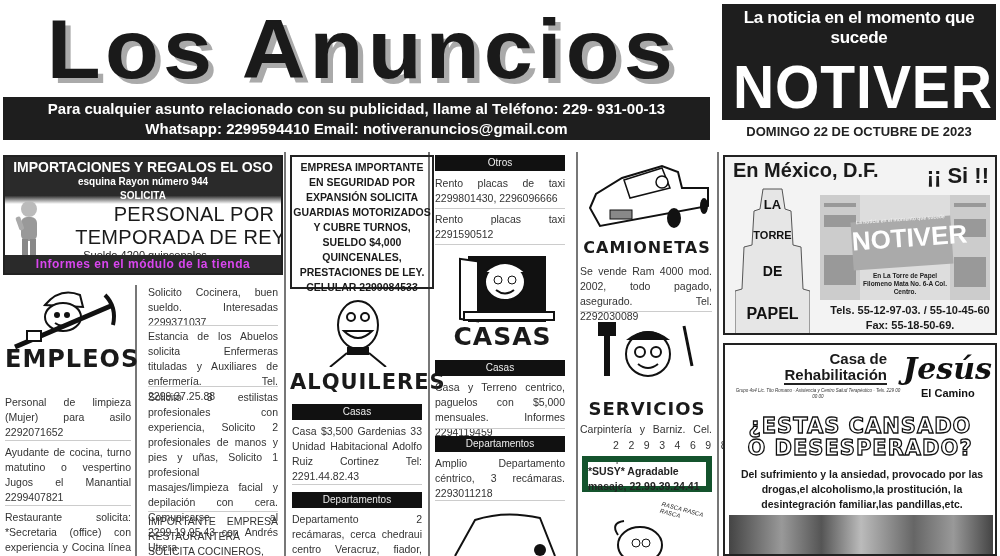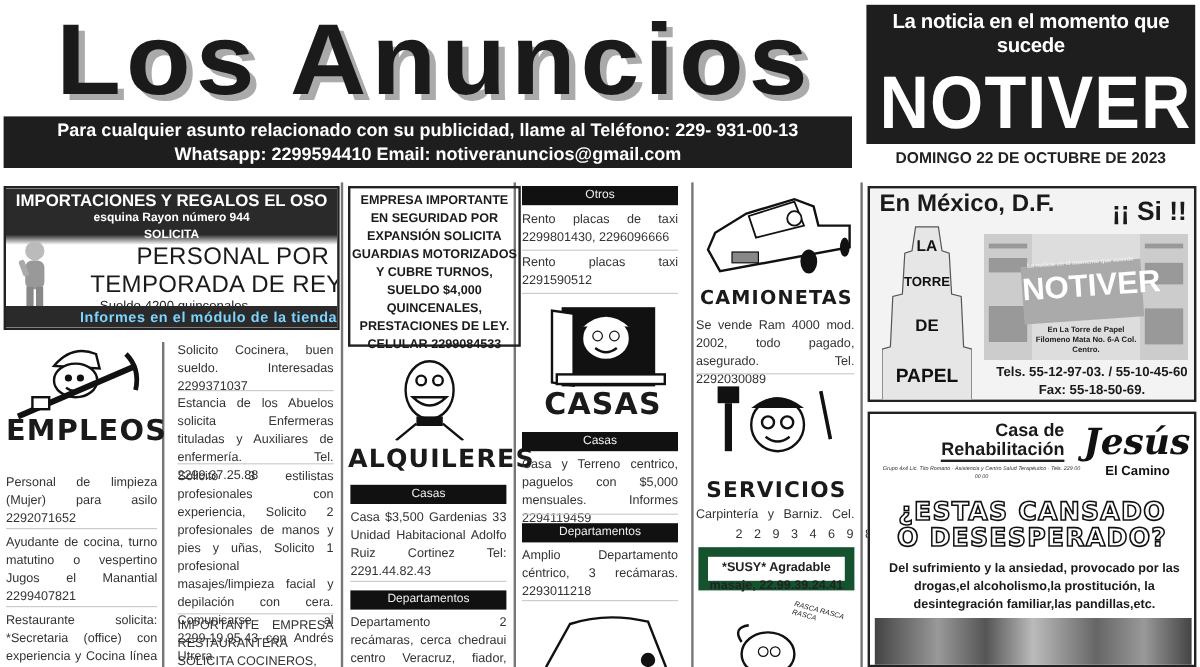--- a/index.html
+++ b/index.html
@@ -29,35 +29,35 @@
 
   
   #oso-ad { left: 3px; top: 155px; width: 280px; height: 120px; border: 2px solid #222; background: #fff; overflow: hidden; }
   #oso-top { position:absolute; left:0; top:0; width:100%; height:33px; background:#2a2a2a; color:#fff; text-align:center; }
   #oso-top .l1 { display:block; font-weight:bold; font-size:14px; line-height:17px; padding-top:2px; }
   #oso-top .l2 { display:block; font-weight:bold; font-size:10px; line-height:11px; }
   #oso-solicita { position:absolute; left:0; top:33px; width:100%; height:14px; background:linear-gradient(#2a2a2a,#2a2a2a 40%,#fff 100%); color:#fff; text-align:center; font-size:10px; font-weight:bold; line-height:12px; }
   #oso-person { position:absolute; left:4px; top:42px; width:40px; height:58px; }
   #oso-main { position:absolute; left:30px; top:46px; width:250px; text-align:center; color:#1a1a1a; font-size:20px; line-height:23px; font-weight:normal; letter-spacing:0.3px;margin-left:34px; }
   #oso-sueldo { position:absolute; left:40px; top:92px; width:200px; text-align:center; font-size:11px; }
-  #oso-bottom { position:absolute; left:0; bottom:0; width:100%; height:18px; background:#2a2a2a; color:#7dd3fc; text-align:right; font-weight:bold; font-size:12px; line-height:18px; letter-spacing:0.5px; }
+  #oso-bottom { position:absolute; left:0; bottom:0; width:100%; height:18px; background:#2a2a2a; color:#d946ef; text-align:center; font-weight:bold; font-size:12px; line-height:18px; letter-spacing:0.5px; }
 
   
   #guardias-ad { left: 290px; top: 155px; width: 144px; height: 134px; border: 2px solid #222; text-align: center; font-weight: bold; font-size: 10.5px; line-height: 15px; padding-top: 3px; color: #1a1a1a; }
 
   
   .sec-bar { position:absolute; height:16px; background:#111; color:#eee; font-size:10px; text-align:center; line-height:16px; }
 
   .ad-text { position:absolute; font-size:10.5px; line-height:15px; color:#333; text-align:justify; }
   .ad-sep { position:absolute; height:1px; background:#ccc; }
 
   
   .big-label { position:absolute; font-family: "DejaVu Sans", sans-serif; font-weight:900; color:#1a1a1a; text-align:center; letter-spacing:1px; }
 
-  #susy-box { left: 582px; top: 456px; width: 130px; height: 36px; border: 8px solid #14532d; text-align:center; font-weight:bold; font-size:10.5px; line-height:15px; padding-top:2px; color:#222; }
+  #susy-box { left: 582px; top: 456px; width: 130px; height: 36px; border: 6px solid #14532d; text-align:left; font-weight:bold; font-size:10.5px; line-height:15px; padding-top:2px; color:#222; }
 
   
   #torre-ad { left: 723px; top: 155px; width: 274px; height: 180px; border: 2px solid #222; background:#f3f3f3; overflow:hidden; }
   #torre-head { position:absolute; left:8px; top:2px; font-weight:bold; font-size:20px; color:#1a1a1a; }
   #torre-si { position:absolute; right:6px; top:6px; font-weight:900; font-size:22px; color:#1a1a1a; }
   #tower { position:absolute; left:10px; top:28px; width:75px; height:150px; }
   .tower-word { position:absolute; left:0; width:75px; text-align:center; font-weight:bold; color:#111; }
   #paper-collage { position:absolute; left:95px; top:38px; width:170px; height:105px; background:#ddd; }
   #mini-notiver { position:absolute; left:127px; top:62px; width:100px; height:48px; background:#aaa; color:#fff; font-weight:bold; font-size:26px; text-align:center; line-height:38px; transform:rotate(-4deg); }
   #mini-notiver .tag { position:absolute; left:0; top:-4px; width:100%; font-size:5px; line-height:8px; color:#eee; }

